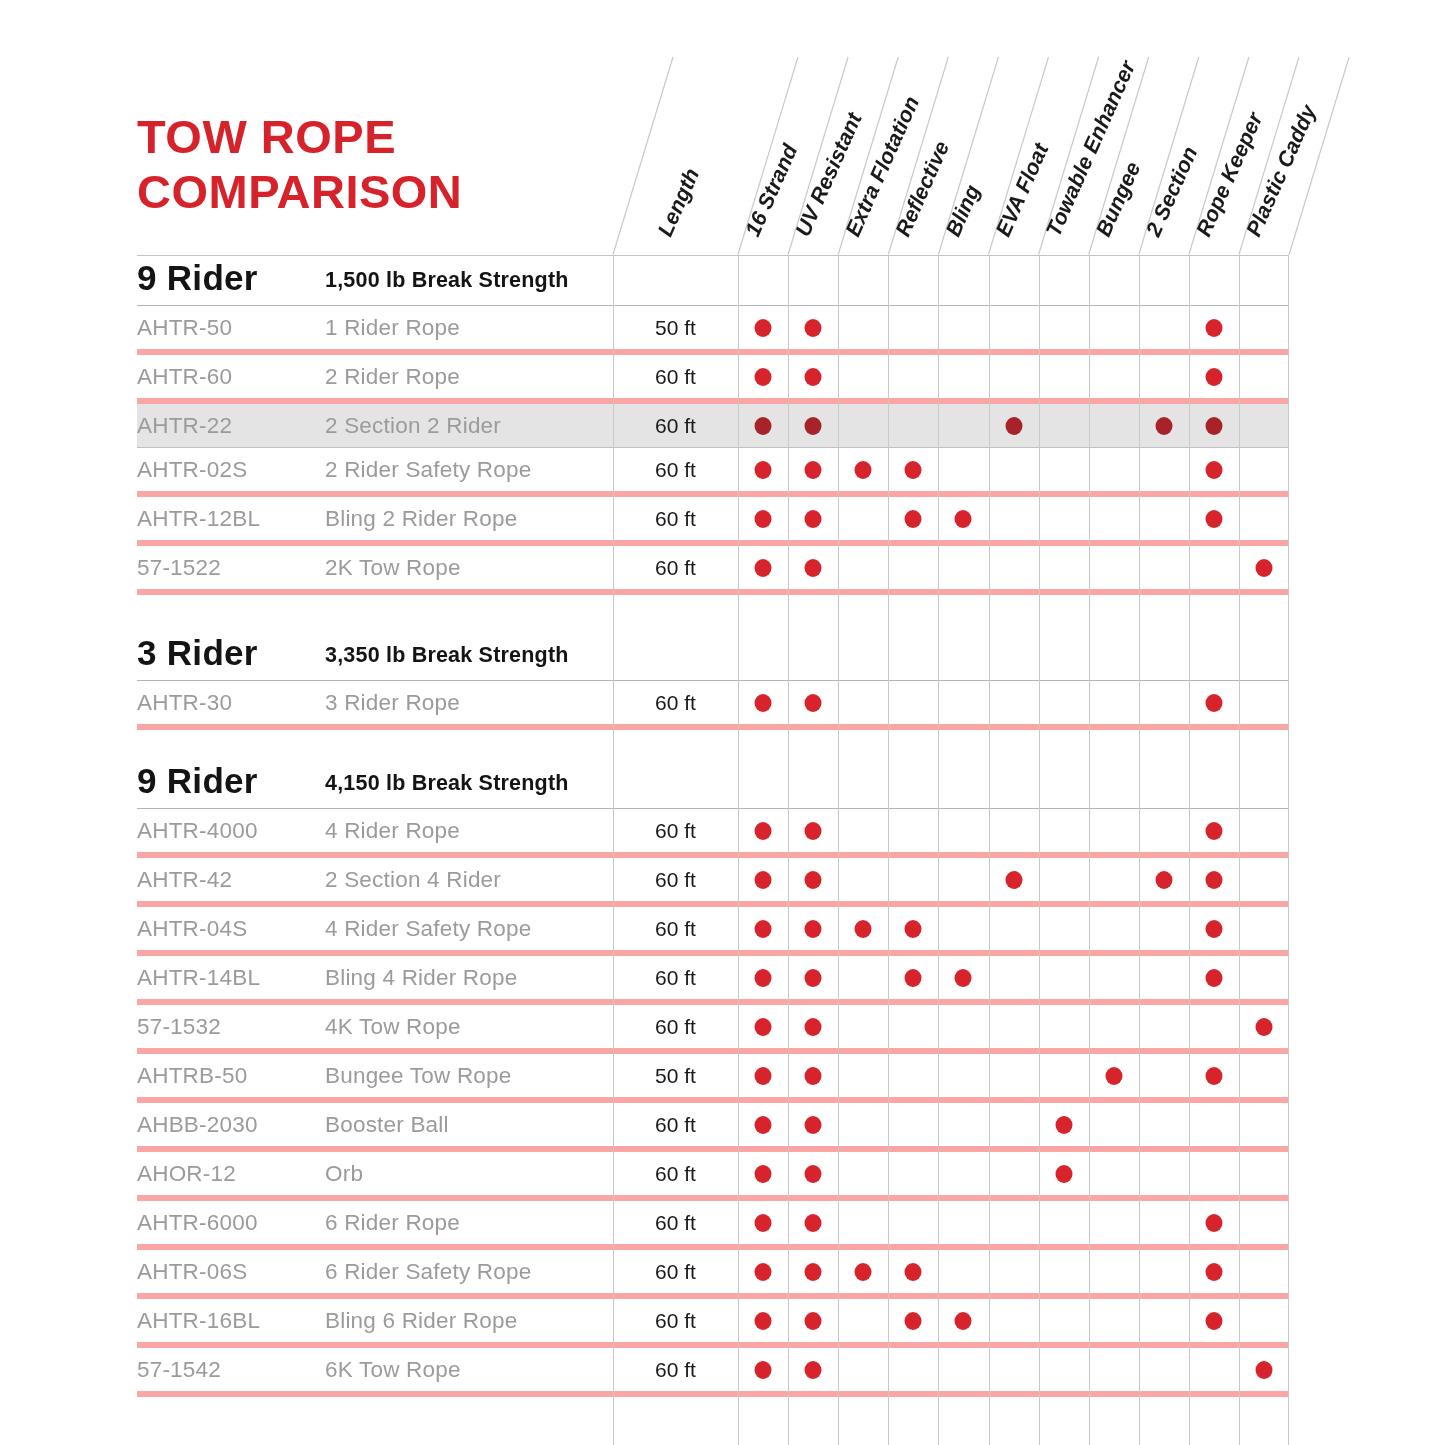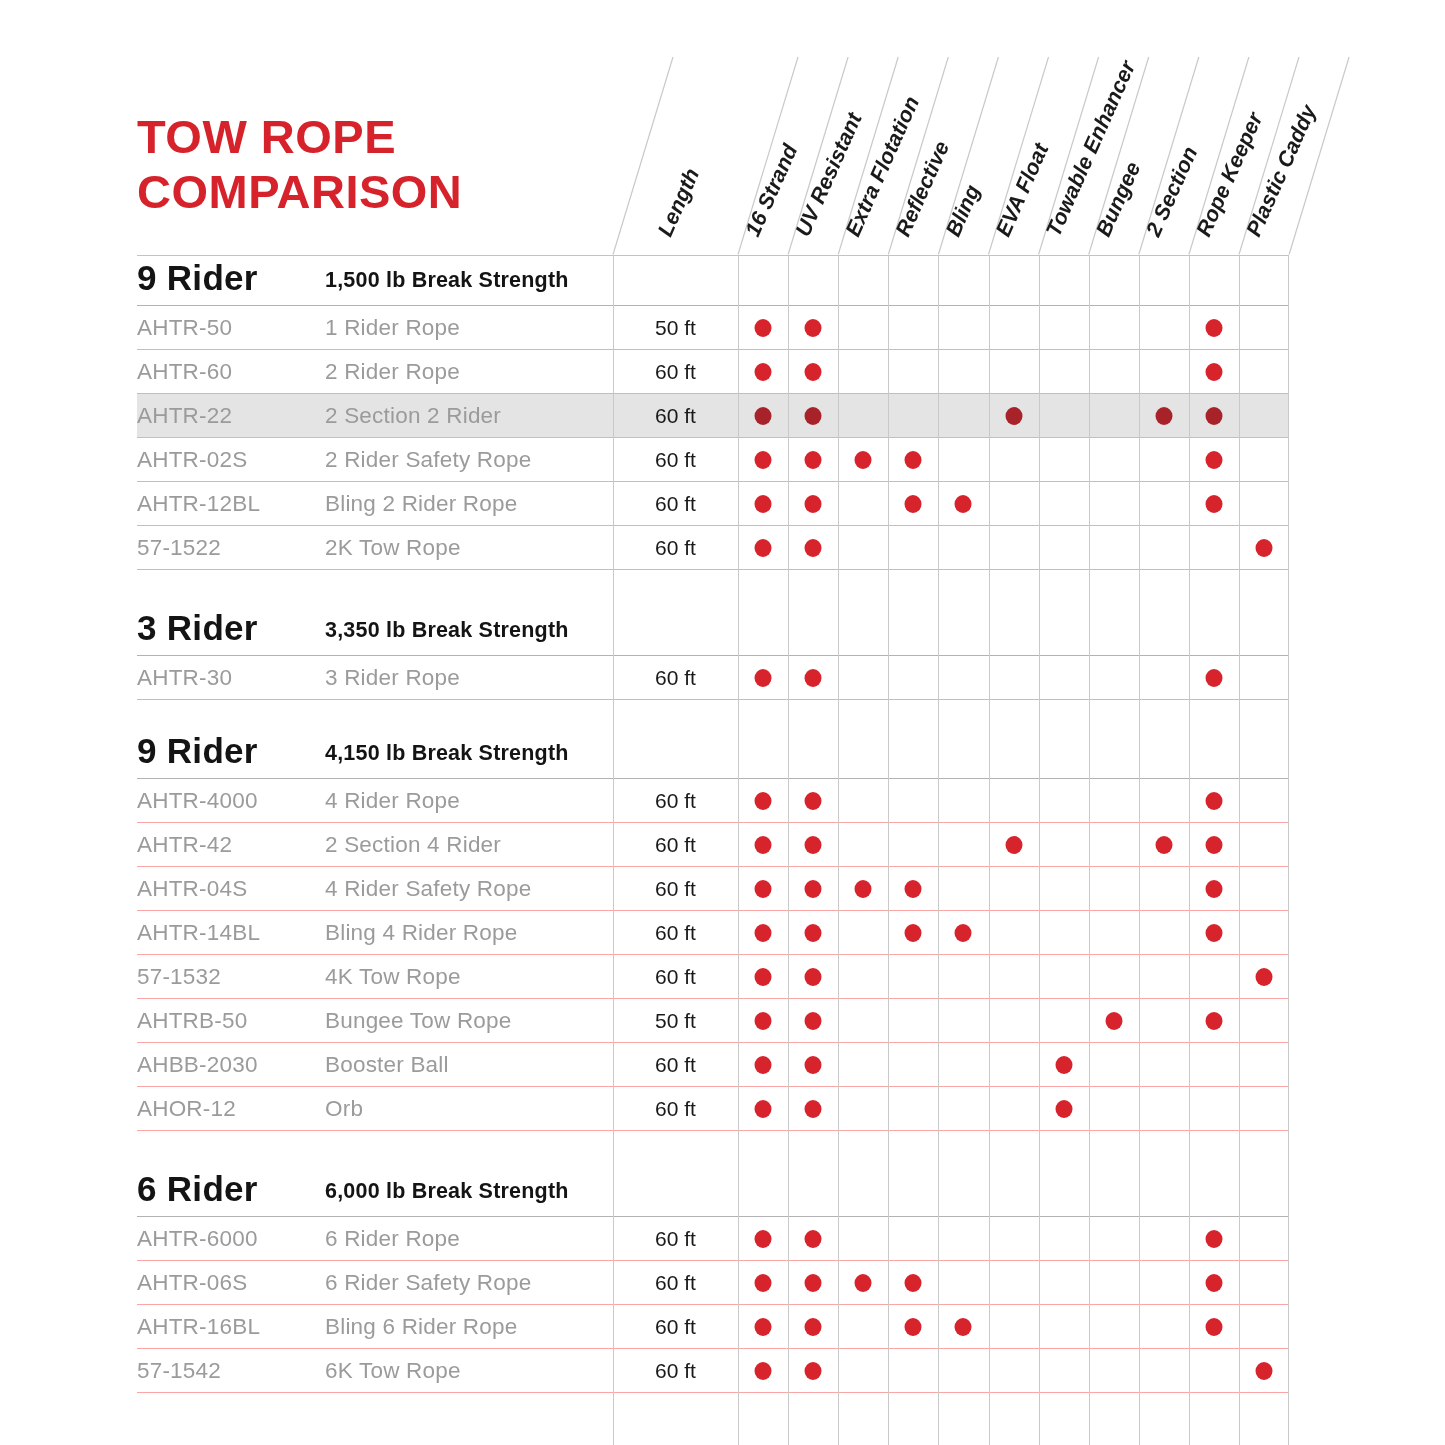--- a/index.html
+++ b/index.html
@@ -31,21 +31,21 @@
   .sec-hdr { position:relative; border-bottom:1px solid #b3b3b3; }
   .sec-title {
     position:absolute; left:0; bottom:7px;
     font-size:35px; font-weight:800; color:#141414; letter-spacing:0.3px;
   }
   .sec-sub {
     position:absolute; left:188px; bottom:12px;
     font-size:21.5px; font-weight:700; color:#141414; letter-spacing:0.2px;
   }
 
-  .row { position:relative; height:43px; border-bottom:1px solid #fca5a5; }
+  .row { position:relative; height:43px; border-bottom:6px solid #fca5a5; }
   .row.hl { background:#e4e4e4; border-bottom:1px solid #c0c0c0; }
 
   .code, .name {
     position:absolute; top:50%; transform:translateY(-50%);
     font-size:22.5px; color:#9b9b9b; letter-spacing:0.2px; white-space:nowrap;
   }
   .code { left:0; }
   .name { left:188px; }
   .len {
     position:absolute; left:476px; width:125px; text-align:center;
@@ -234,24 +234,20 @@
         <span class="dot" style="left: 926.65px; background: rgb(215, 35, 44);"></span>
       </div>
       <div class="row">
         <span class="code">AHOR-12</span>
         <span class="name">Orb</span>
         <span class="len">60 ft</span>
         <span class="dot" style="left: 626.05px; background: rgb(215, 35, 44);"></span>
         <span class="dot" style="left: 676.15px; background: rgb(215, 35, 44);"></span>
         <span class="dot" style="left: 926.65px; background: rgb(215, 35, 44);"></span>
       </div>
-      <div class="sec-hdr" style="height: 85px;">
-        <div class="sec-title">6 Rider</div>
-        <div class="sec-sub">6,000 lb Break Strength</div>
-      </div>
       <div class="row">
         <span class="code">AHTR-6000</span>
         <span class="name">6 Rider Rope</span>
         <span class="len">60 ft</span>
         <span class="dot" style="left: 626.05px; background: rgb(215, 35, 44);"></span>
         <span class="dot" style="left: 676.15px; background: rgb(215, 35, 44);"></span>
         <span class="dot" style="left: 1076.95px; background: rgb(215, 35, 44);"></span>
       </div>
       <div class="row">
         <span class="code">AHTR-06S</span>

